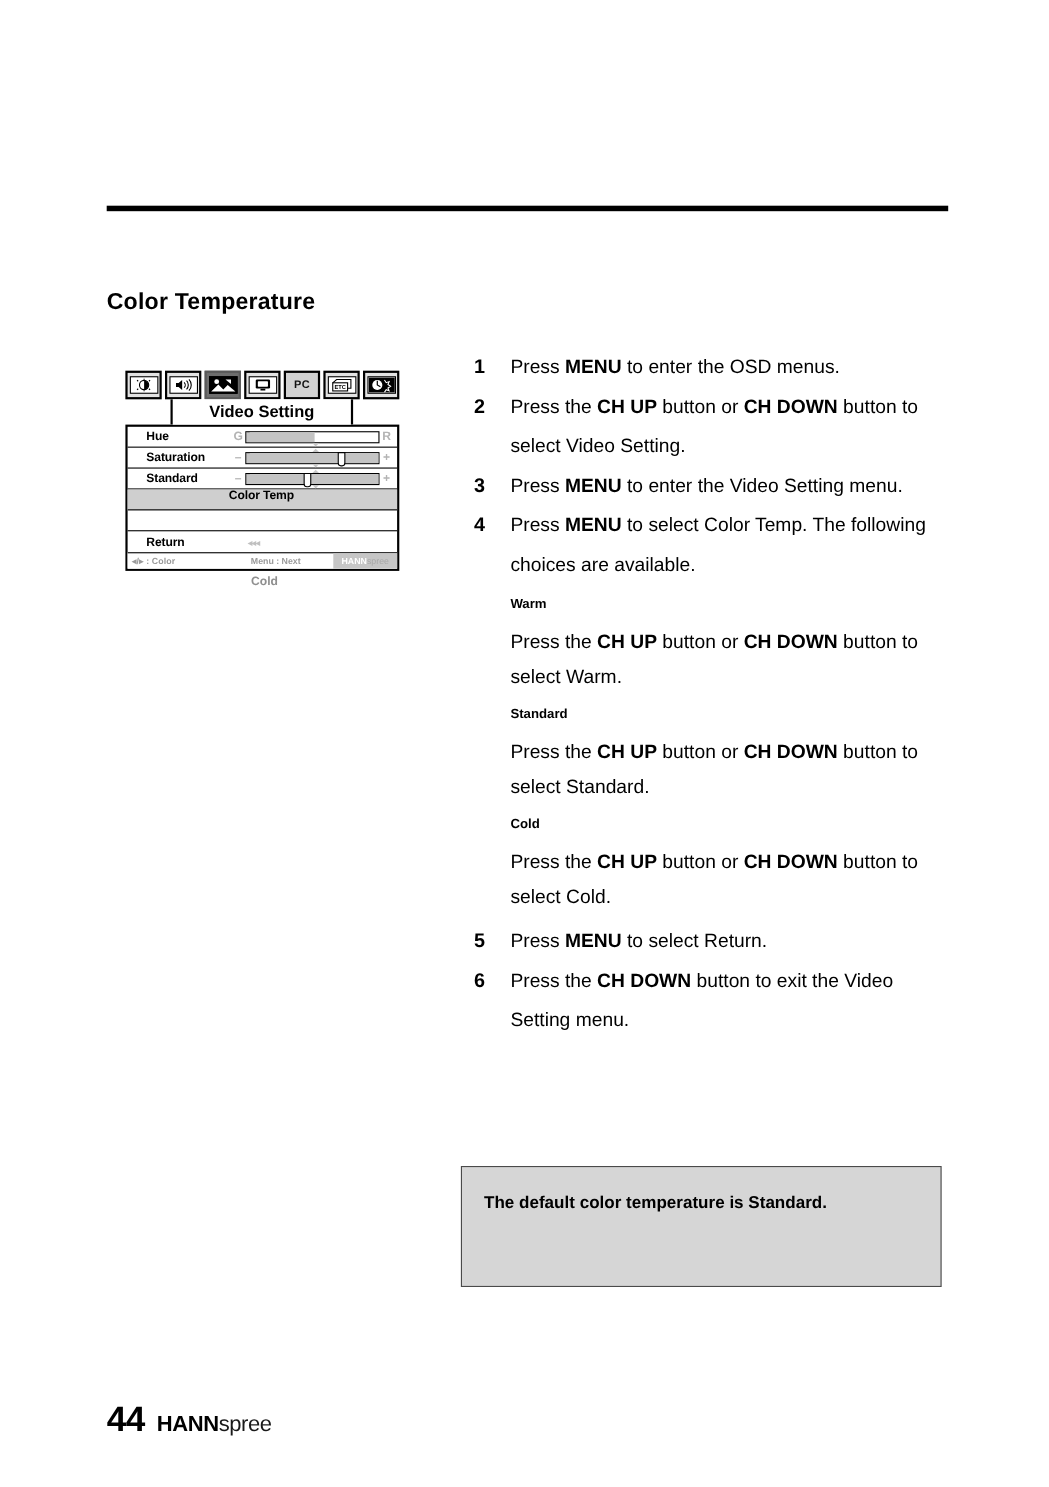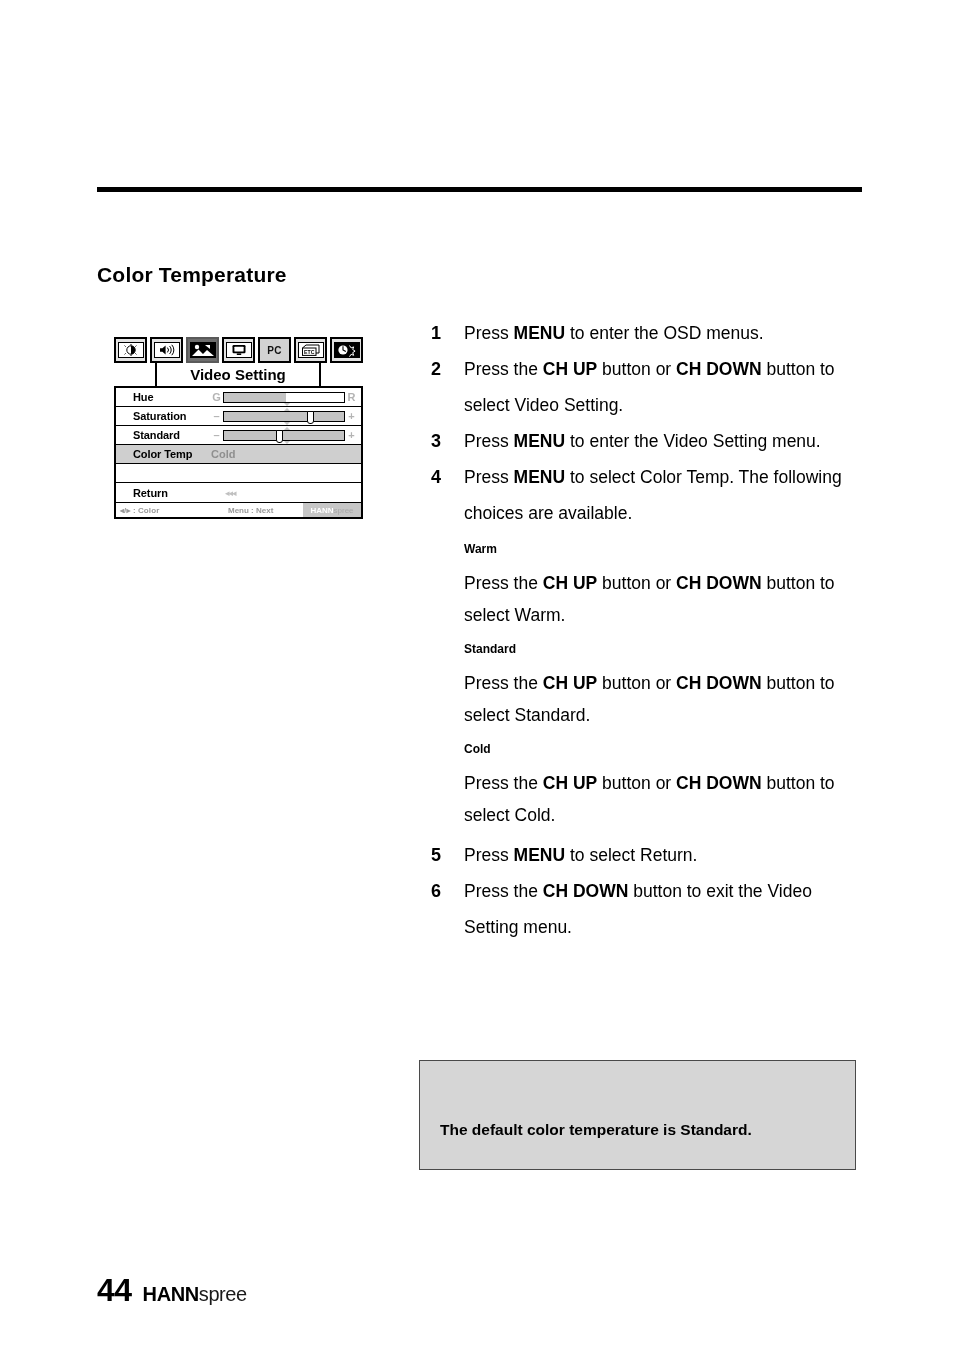--- a/index.html
+++ b/index.html
@@ -141,21 +141,21 @@
   }
   .osd-row {
     display: flex;
     align-items: center;
     height: 19px;
     border-bottom: 1px solid #000;
     box-sizing: border-box;
     padding-left: 4px;
   }
   .osd-row:last-child { border-bottom: none; }
-  .osd-row.highlight { background: #cfcfcf; }
+  .osd-row.highlight { background: #cfcfcf; flex-direction: column; }
   .osd-row.blank { height: 19px; }
   .osd-label {
     font-size: 11px;
     font-weight: bold;
     width: 78px;
     flex: 0 0 78px;
     letter-spacing: -0.1px;
     padding-left: 13px;
   }
   .osd-value {
@@ -304,21 +304,20 @@
     padding: 24px 0 0 20px;
   }
   .note-title {
     font-size: 15.5px;
     font-weight: bold;
     margin-bottom: 5px;
   }
   .note-text {
     font-size: 15.5px;
     font-weight: bold;
-    margin-top: 36px;
   }
 </style>
 </head>
 <body>
 
 <div class="top-rule"></div>
 
 <h1 class="page-heading">Color Temperature</h1>
 
 <div class="osd">

